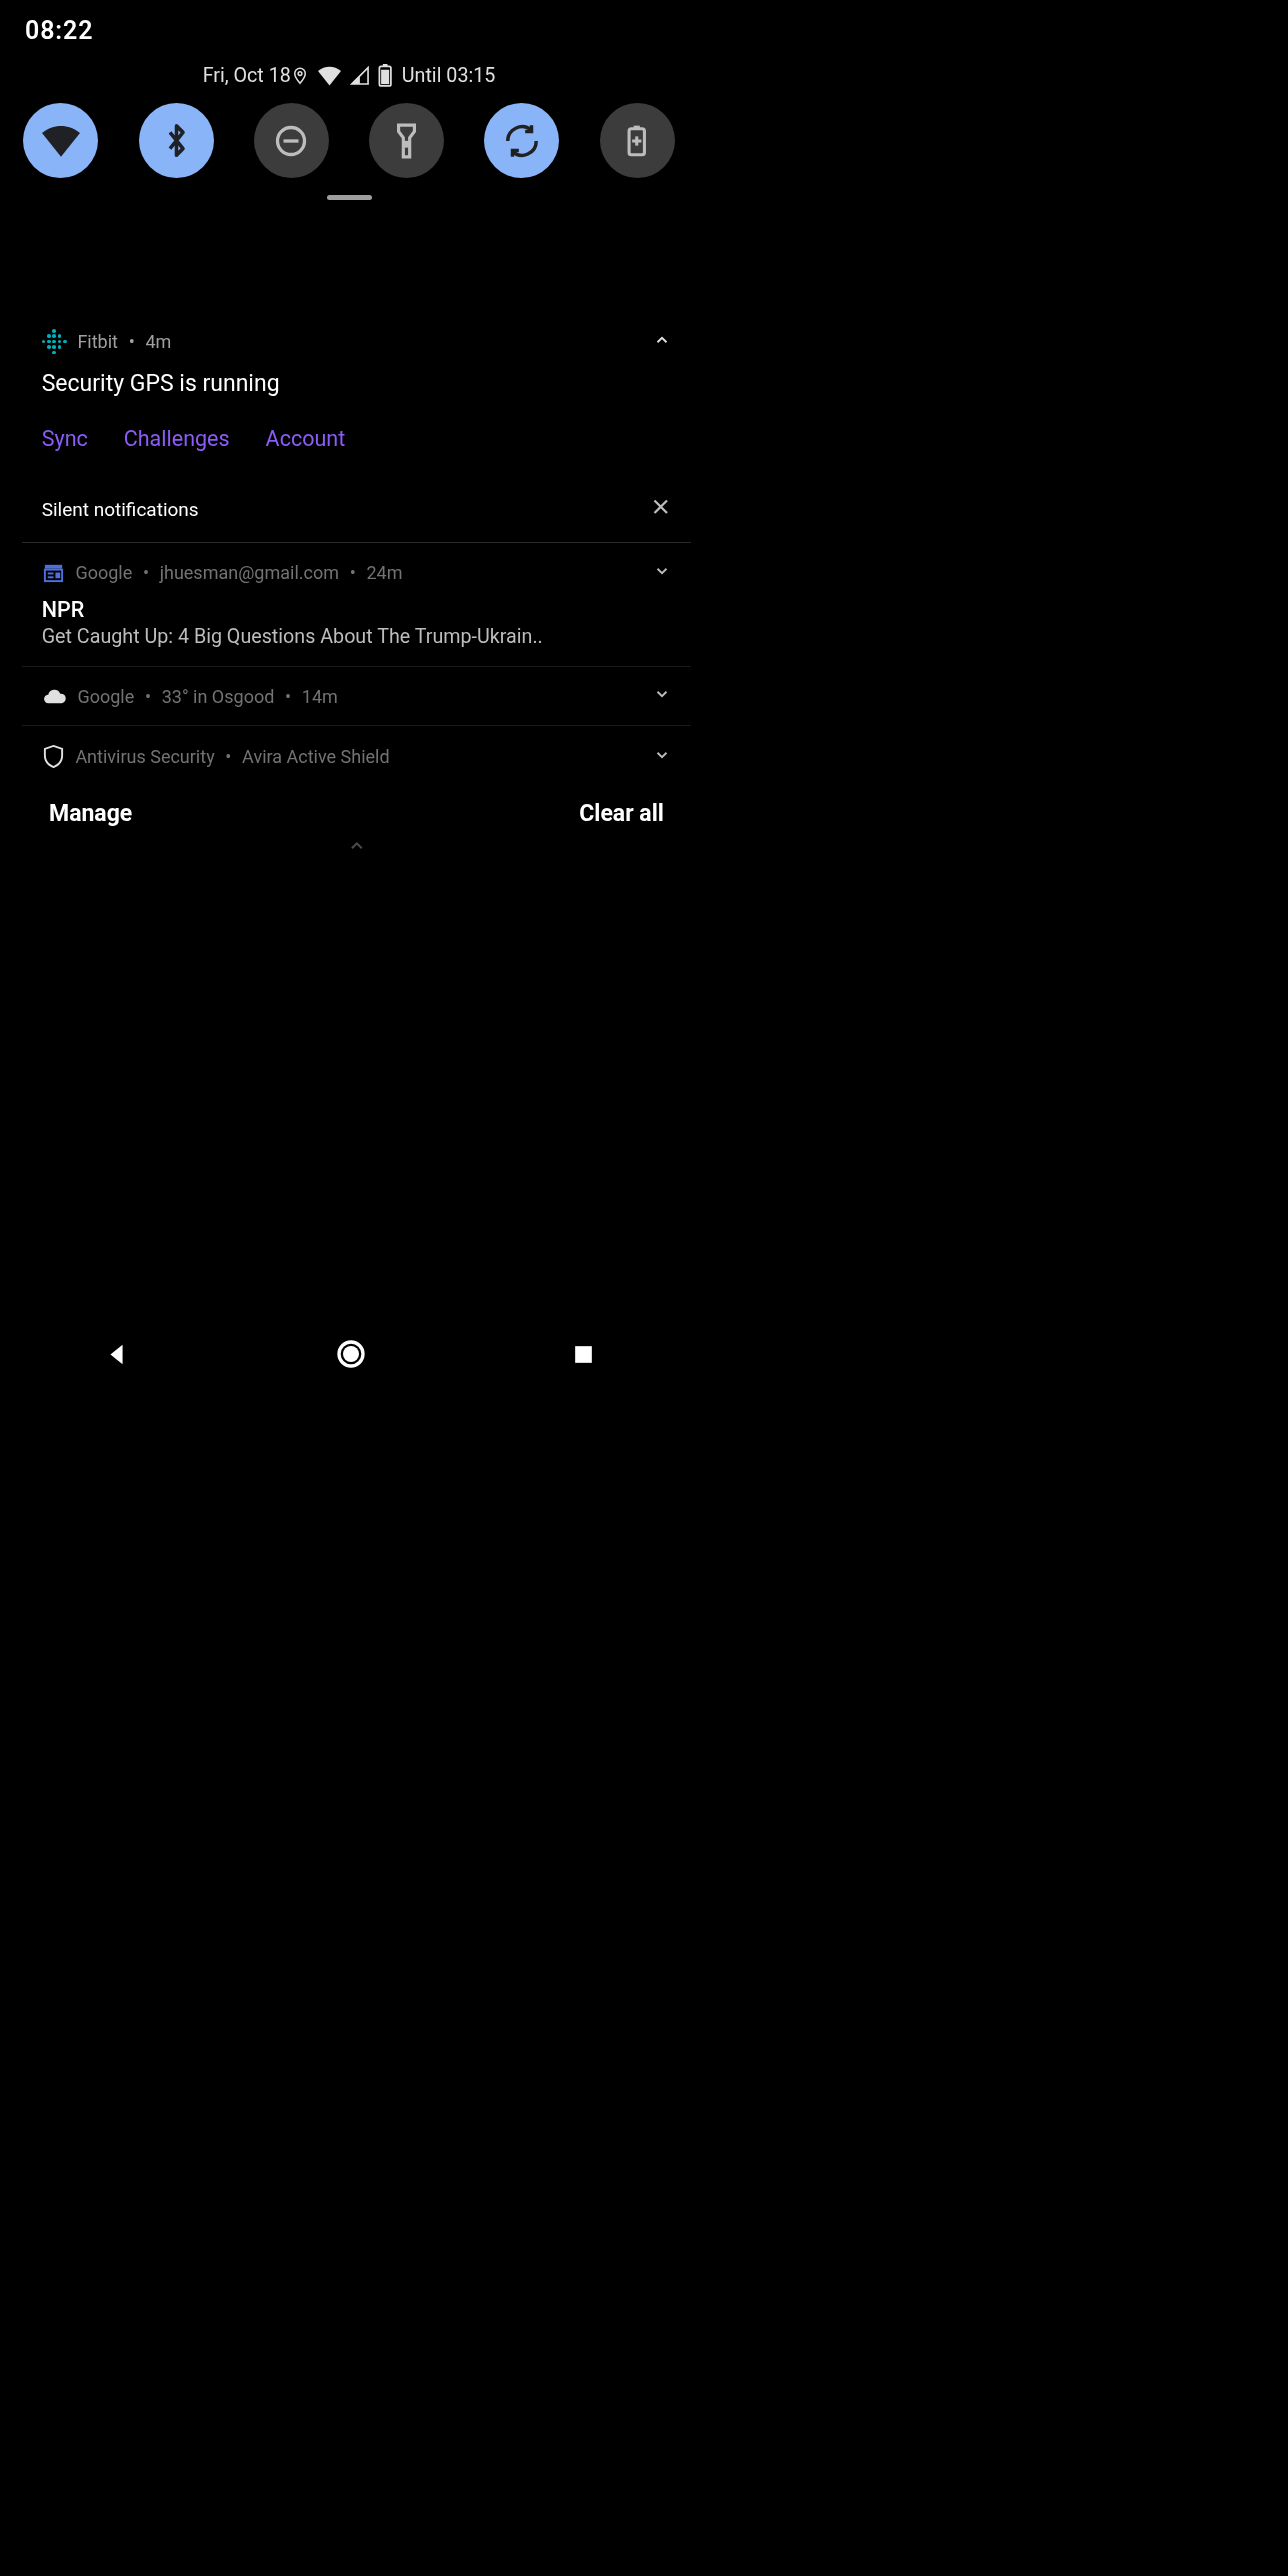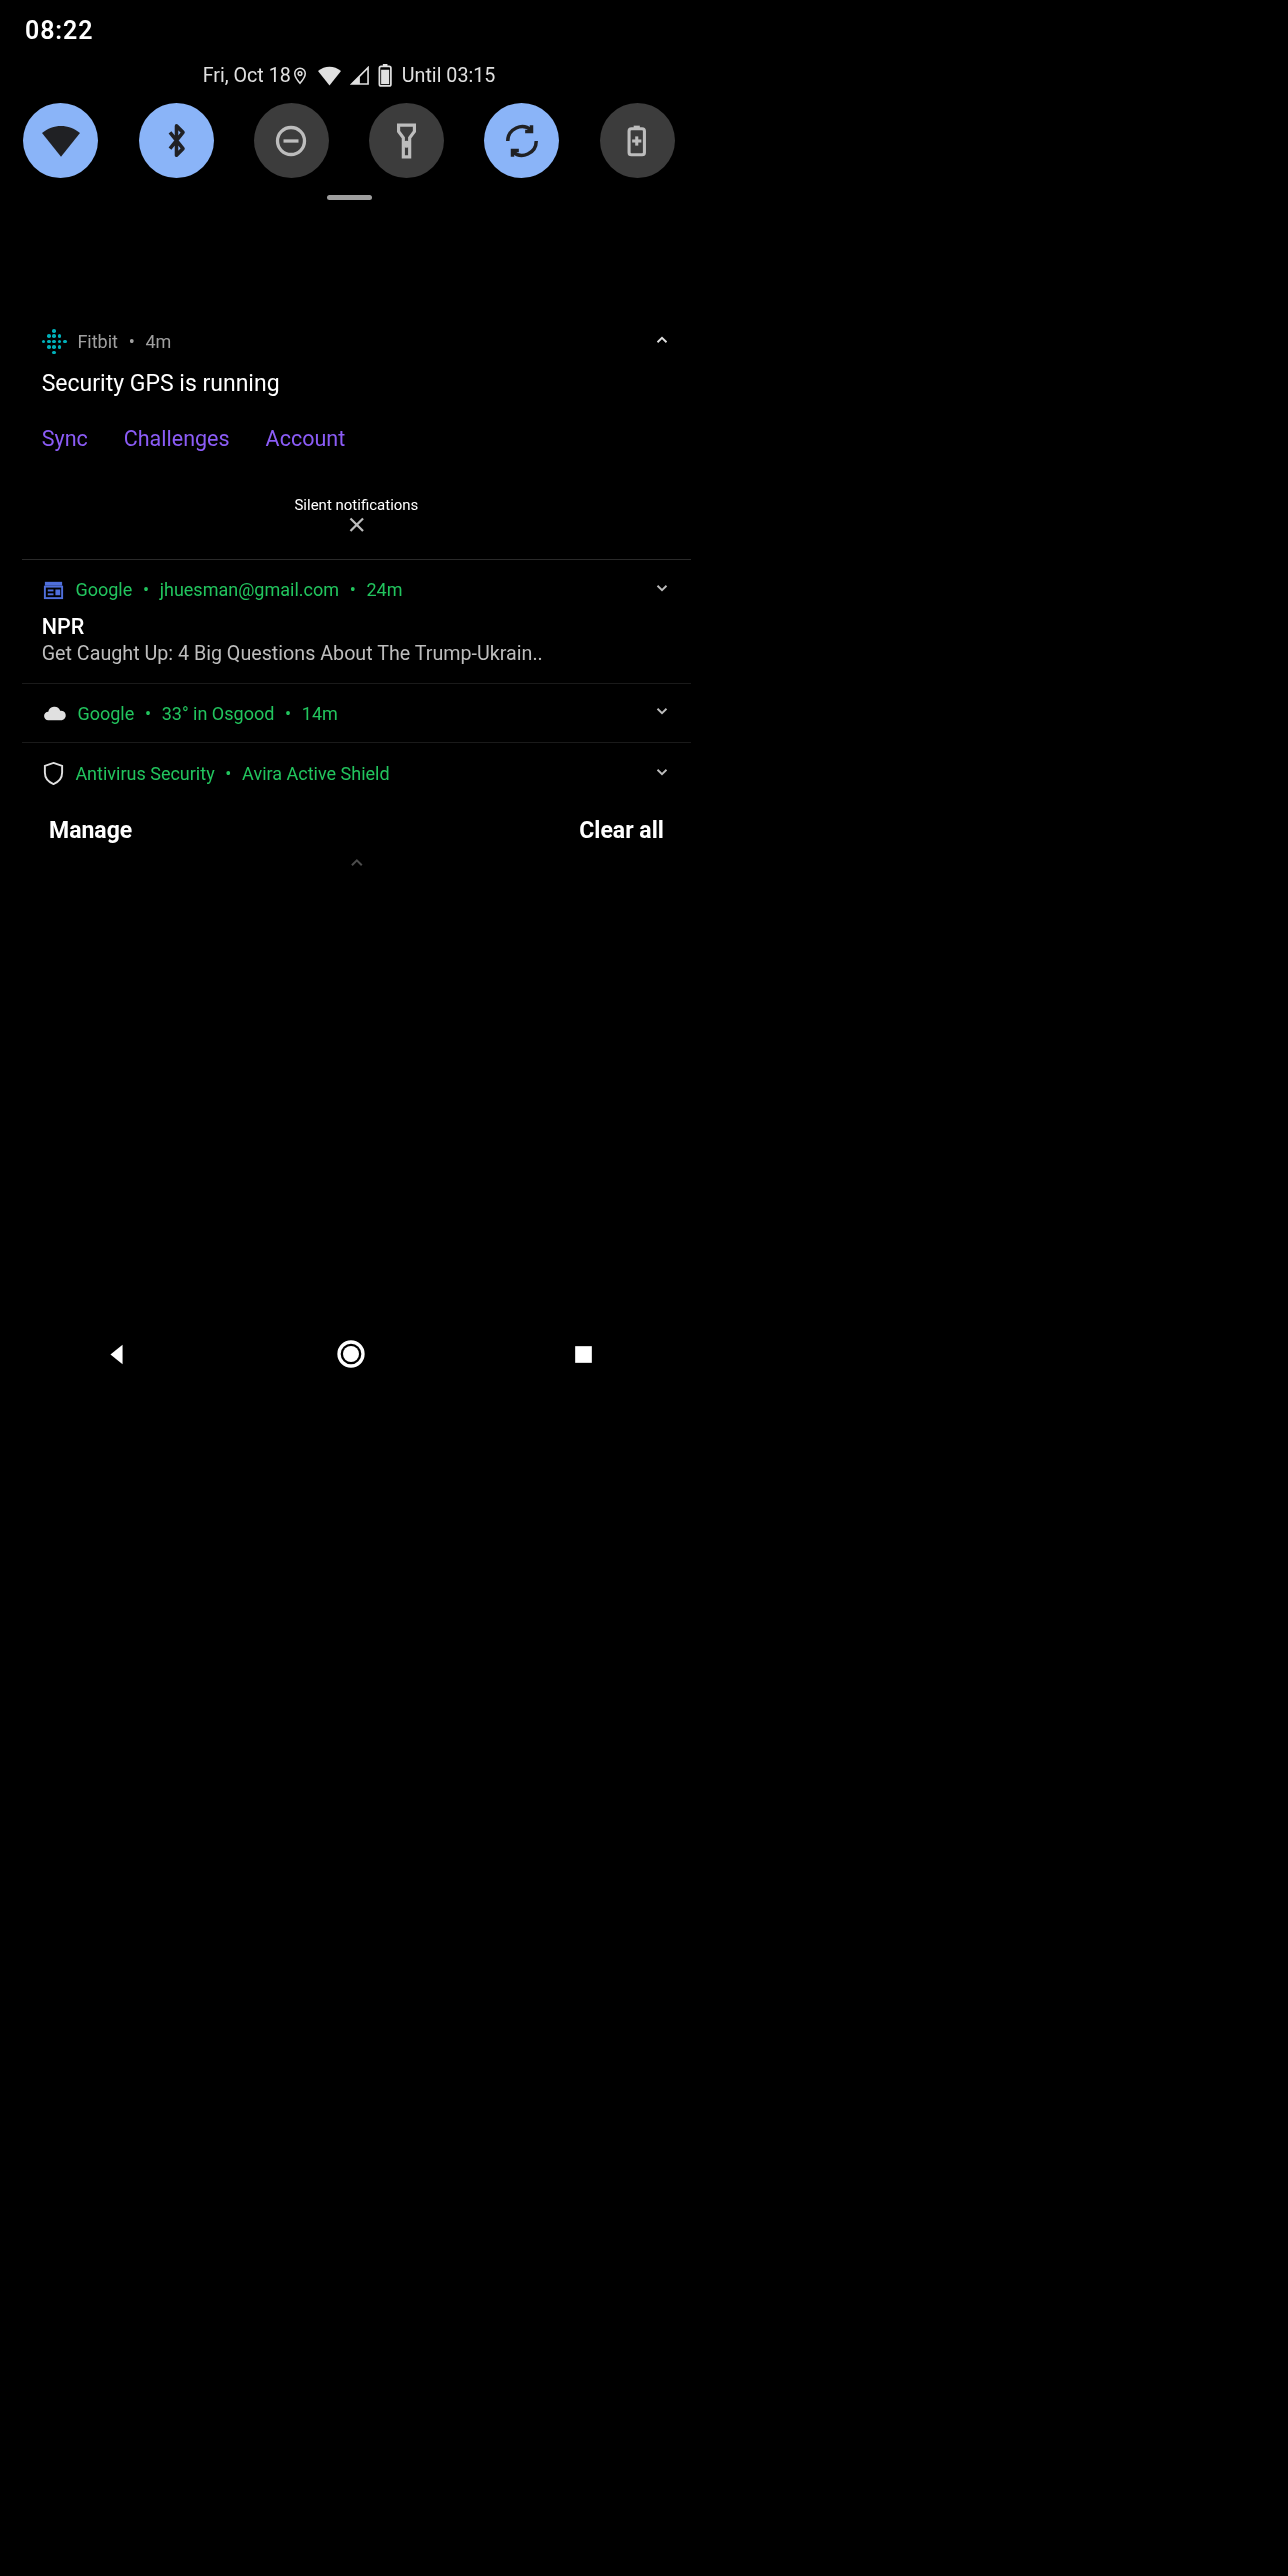--- a/index.html
+++ b/index.html
@@ -25,24 +25,24 @@
   .qs-handle { width:45px; height:5.4px; background:#9e9e9e; border-radius:2.7px; margin:9px auto 0; }
   
   .notif-stack { position:absolute; top:311px; left:22px; right:7.2px; }
   .card { background:#000; border-radius:16px; margin-bottom:7.2px; overflow:hidden; }
   .card-inner { padding:18px 19.7px; }
   .notif-head { display:flex; align-items:center; gap:10.7px; color:#a0a0a0; font-size:18px;}
   .notif-head .spacer { flex:1; }
   .notif-title { font-size:23px; color:#fff; margin-top:16px; font-weight:400;}
   .notif-actions { display:flex; gap:36px; margin-top:29px; }
   .notif-actions span { color:#8b5cf6; font-size:21.5px; }
-  .silent-head { display:flex; align-items:center; justify-content:space-between; padding:19.7px 19.7px 19.7px; font-size:15px; border-bottom:0.9px solid #2a2a2a;flex-direction:column;}
+  .silent-head { display:flex; align-items:center; justify-content:space-between; padding:19.7px 19.7px 19.7px; font-size:19px; border-bottom:0.9px solid #2a2a2a;}
   .silent-item { padding:18px 19.7px; border-bottom:0.9px solid #1a1a1a; }
   .silent-item:last-child { border-bottom:none; }
-  .sub-line { display:flex; align-items:center; gap:10.7px; color:#22c55e; font-size:18px;}
+  .sub-line { display:flex; align-items:center; gap:10.7px; color:#737373; font-size:18px;}
   .sub-line .spacer { flex:1; }
   .news-src { font-size:21.5px; color:#fff; margin-top:12.5px; font-weight:500;}
   .news-body { font-size:19.7px; color:#bdbdbd; margin-top:3.6px; white-space:nowrap; overflow:hidden; text-overflow:ellipsis;}
   
   .shade-footer { display:flex; justify-content:space-between; padding:5.4px 27px 0; font-size:23px; font-weight:700; }
   
   .navbar { position:absolute; bottom:12.5px; left:0; right:0; height:54px; display:flex; align-items:center; justify-content:space-around;}
   
   .fitbit-icon { width:25px; height:25px; position:relative; }
   .fitbit-icon span { position:absolute; width:3.6px; height:3.6px; background:#00b0b9; border-radius:50%; }

